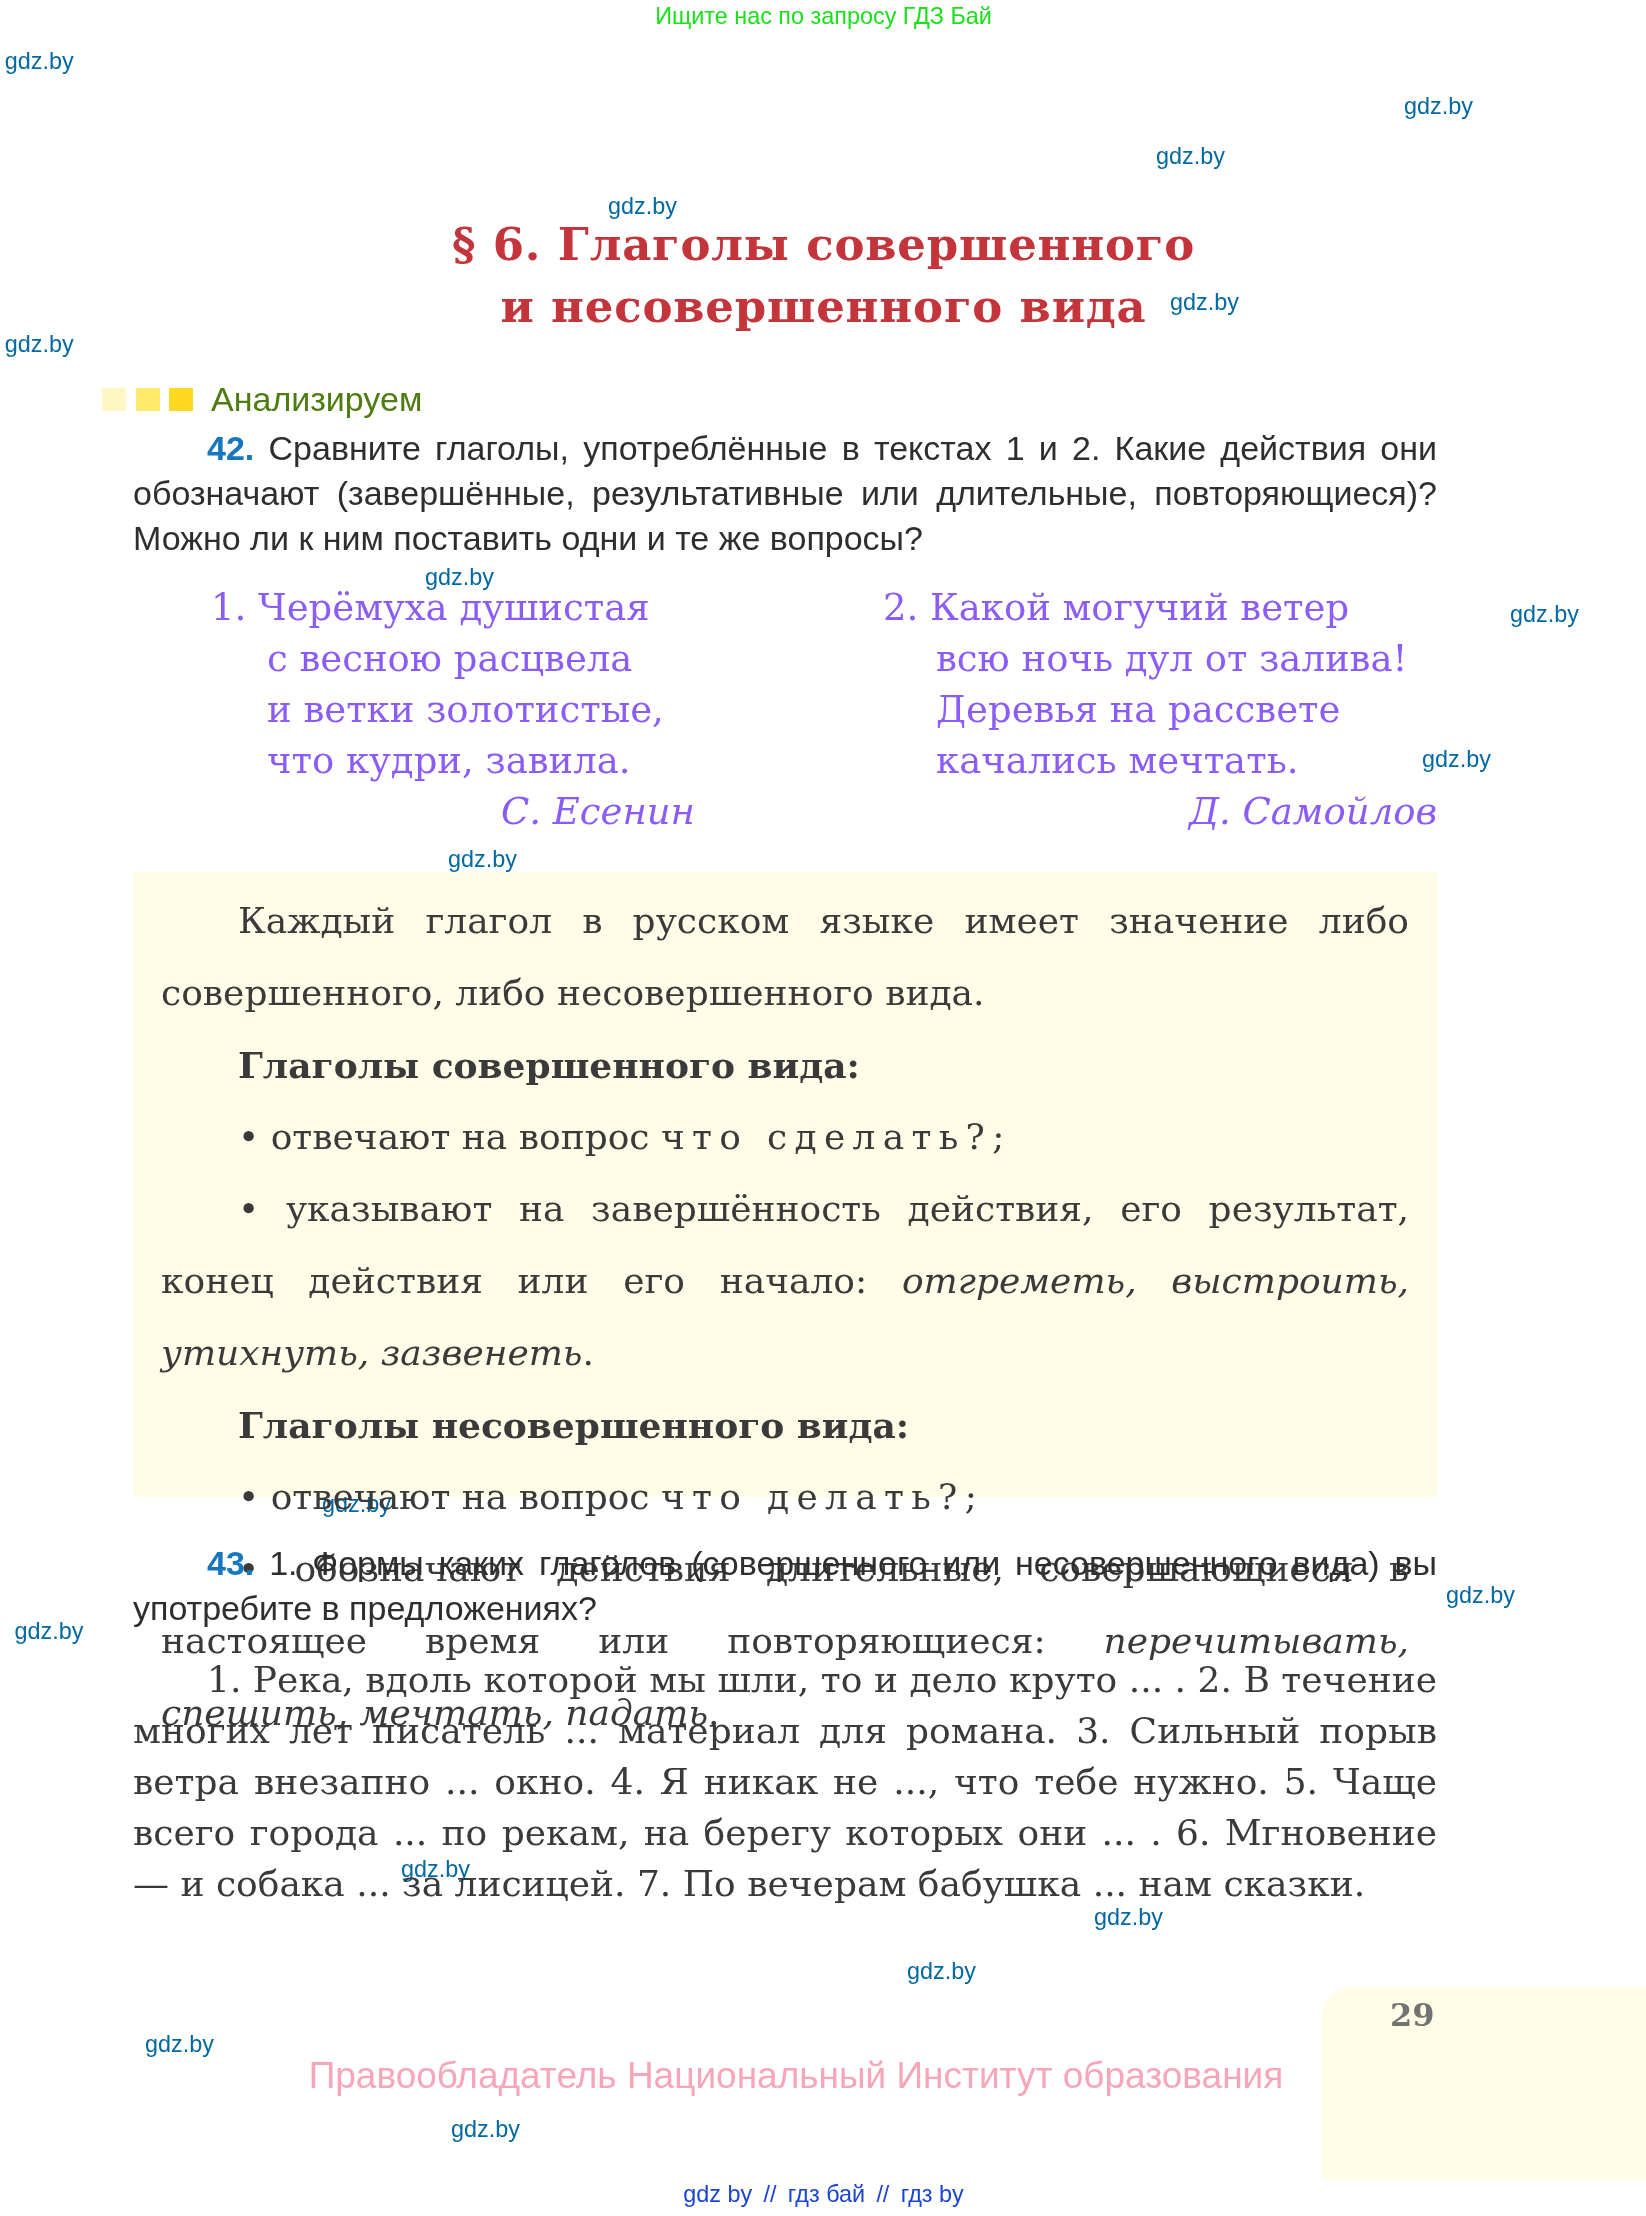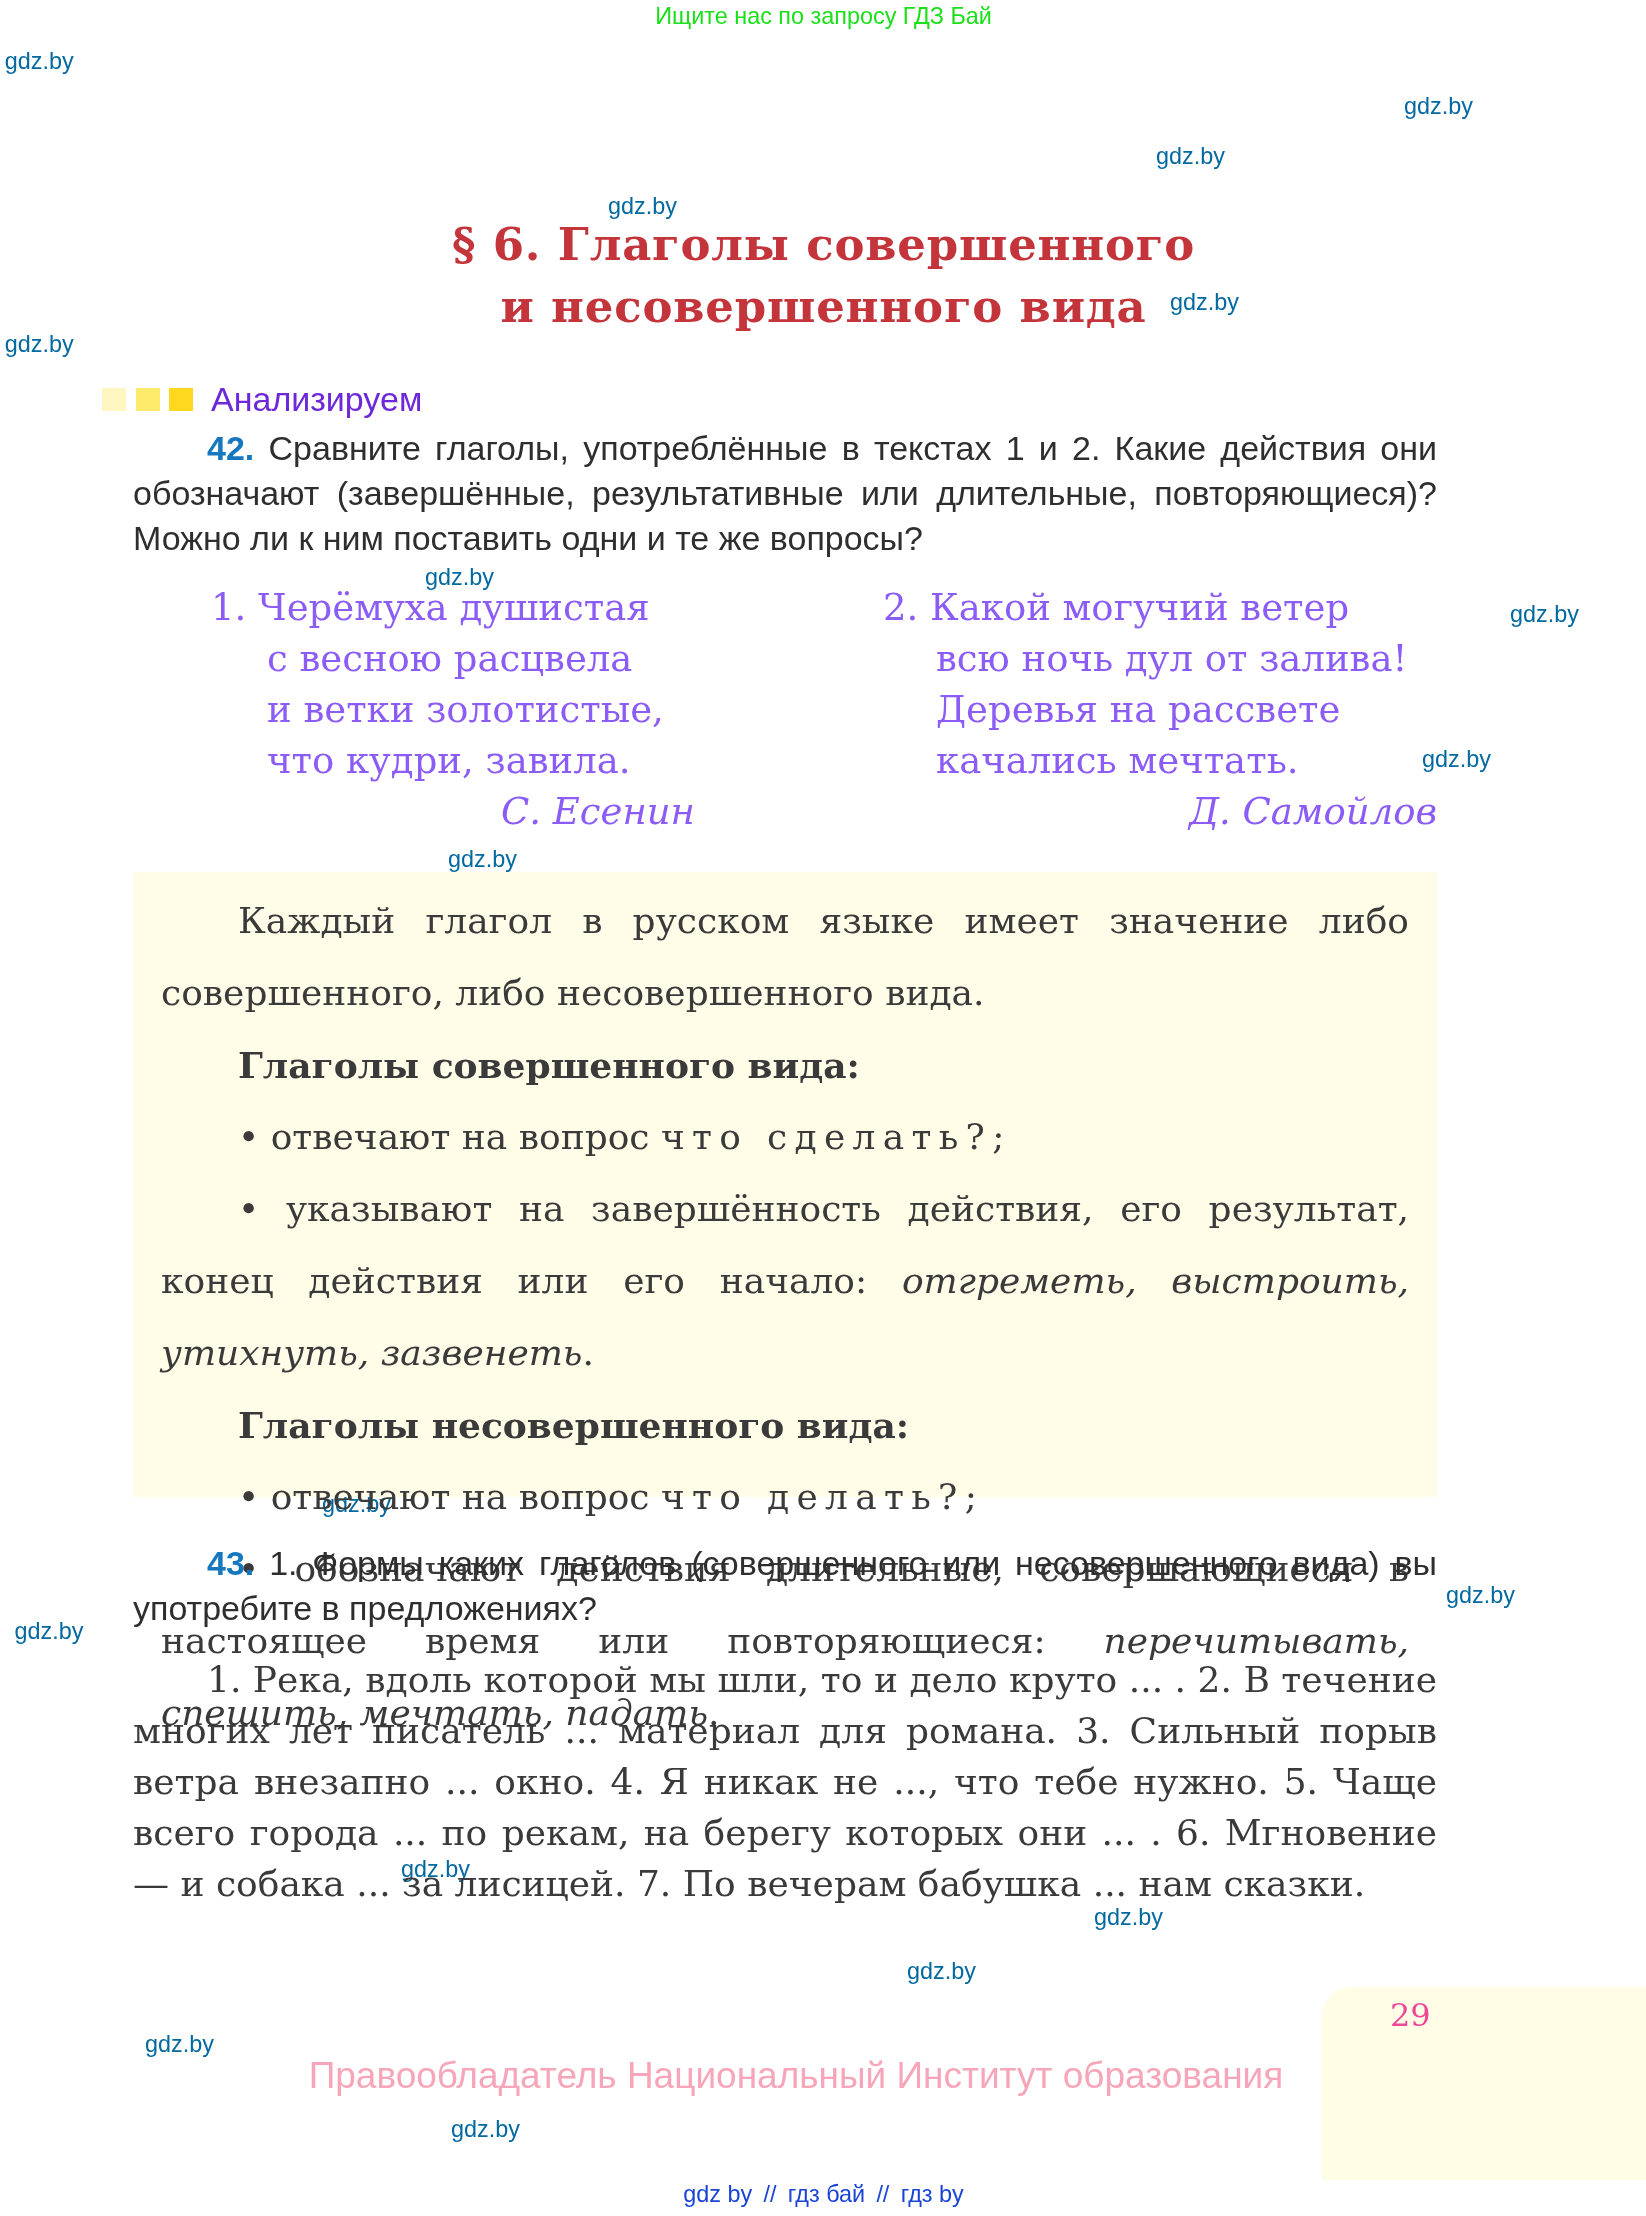--- a/index.html
+++ b/index.html
@@ -16,21 +16,21 @@
 
   .wm { font-family: "Liberation Sans", sans-serif; font-size: 23.4px; color: #0369a1; white-space: nowrap; }
 
   .title { left: 0; width: 1727px; text-align: center; color: #c4343b; font-weight: bold; font-size: 45px; line-height: 61px; letter-spacing: 0.8px; }
 
   .section-head { left: 102px; top: 380px; display: flex; align-items: center; }
   .sq { width: 24px; height: 22.6px; margin-right: 9.7px; }
   .sq1 { background: #fff6c2; }
   .sq2 { background: #ffeb6b; }
   .sq3 { background: #ffd81f; }
-  .section-label { font-family: "Liberation Sans", sans-serif; font-size: 34px; color: #6d28d9; margin-left: 8px; }
+  .section-label { font-family: "Liberation Sans", sans-serif; font-size: 34px; color: #4d7c0f; margin-left: 8px; }
 
   .task { left: 133px; width: 1304px; font-family: "Liberation Sans", sans-serif; font-size: 34px; line-height: 45px; color: #2e2e2e; text-align: justify; text-align-last: left; }
   .task .indent { display: inline-block; width: 74px; }
   .task-num { color: #1477bf; font-weight: bold; }
 
   .poem { font-size: 37px; line-height: 51px; color: #8b5cf6; white-space: nowrap; }
   .poem .line { display: block; }
   .poem .author { font-style: italic; text-align: right; }
 
   .rule-box { left: 133px; top: 872px; width: 1304px; height: 625px; background: #fffce8; }
@@ -38,21 +38,21 @@
   .rule-text p { margin: 0; }
   .rule-text .ind { text-indent: 77px; }
   .rule-text .bold { font-weight: bold; }
   .rule-text .it { font-style: italic; }
   .rule-text .spaced { letter-spacing: 7.3px; }
 
   .sentences { left: 133px; width: 1304px; top: 1654px; font-size: 36px; line-height: 51px; color: #3a3a3a; text-align: justify; }
   .sentences .ind { display: inline-block; width: 74px; }
 
   .page-tab { left: 1322px; top: 1987px; width: 325px; height: 193px; background: #fffde6; border-top-left-radius: 29px; }
-  .page-num { left: 1390px; top: 1996px; font-size: 32px; font-weight: normal; color: #ec4899; }
+  .page-num { left: 1390px; top: 1996px; font-size: 32px; font-weight: bold; color: #737373; }
 
   .copyright { left: 0; width: 1632px; top: 2055px; text-align: center; font-family: "Liberation Sans", sans-serif; font-size: 37px; color: #f6a6b8; padding-right: 0; }
   .copyright span { position: relative; left: -20px; }
 
   .footer-links { left: 0; width: 1647px; top: 2181px; text-align: center; font-family: "Liberation Sans", sans-serif; font-size: 23.4px; color: #1a44d6; }
   .footer-links a { color: #1a44d6; text-decoration: none; }
   .footer-links .sep { margin: 0 11.3px; }
 </style>
 </head>
 <body>

